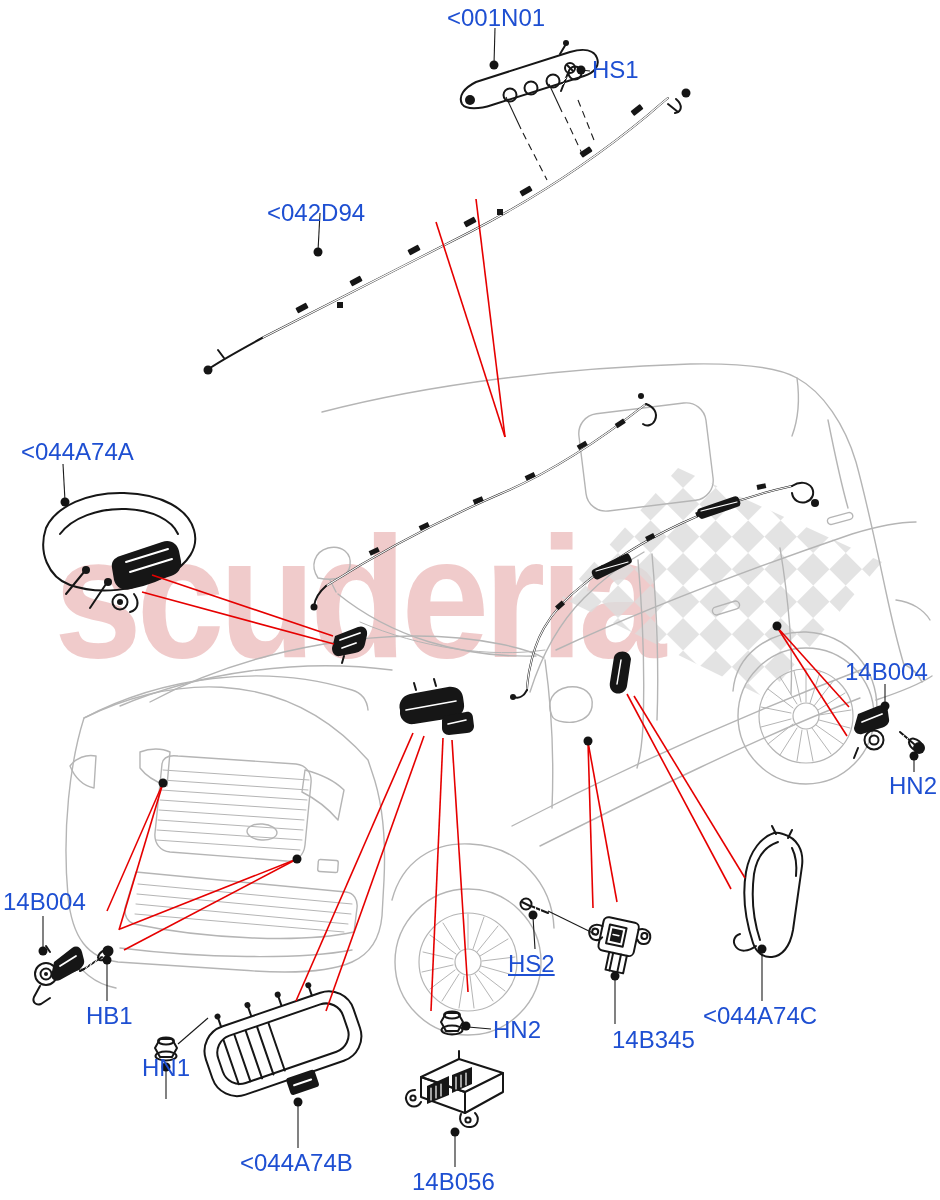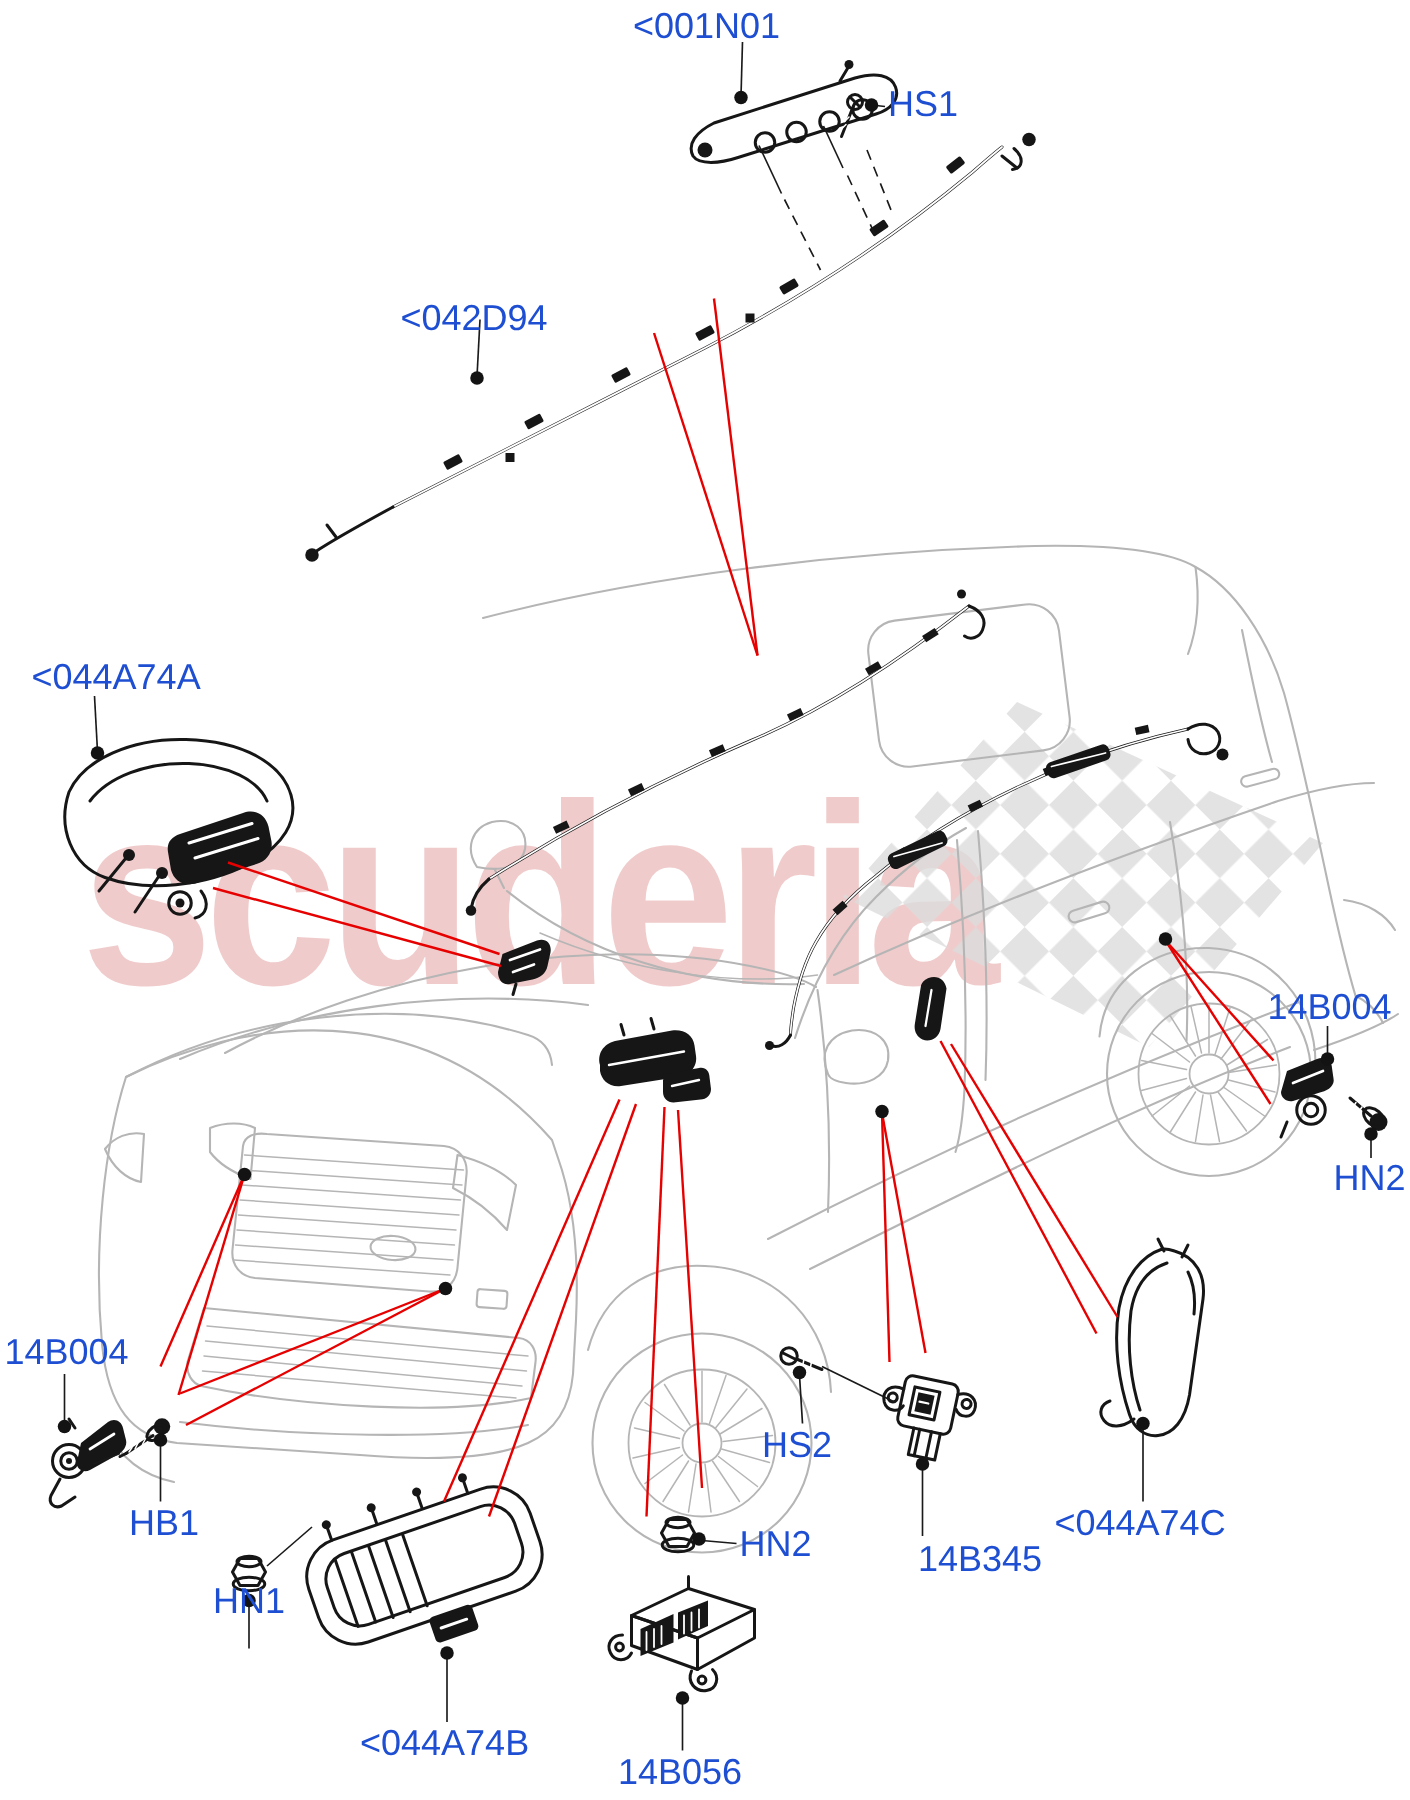--- a/index.html
+++ b/index.html
@@ -449,29 +449,29 @@
         <circle cx="298" cy="1102" r="4.5" class="dot"></circle>
         <circle cx="466" cy="1026" r="4.5" class="dot"></circle>
         <circle cx="455" cy="1132" r="4.5" class="dot"></circle>
         <circle cx="533" cy="915" r="4.5" class="dot"></circle>
         <circle cx="615" cy="976" r="4.5" class="dot"></circle>
         <circle cx="762" cy="949" r="4.5" class="dot"></circle>
       </g>
   </svg>
 
   <div id="labels">
-      <div class="part-label" style="left: 422px; top: 5px;">&lt;001N01</div>
+      <div class="part-label" style="left: 447px; top: 5px;">&lt;001N01</div>
       <div class="part-label" style="left: 592px; top: 57px;">HS1</div>
       <div class="part-label" style="left: 267px; top: 200px;">&lt;042D94</div>
       <div class="part-label" style="left: 21px; top: 439px;">&lt;044A74A</div>
       <div class="part-label" style="left: 845px; top: 659px;">14B004</div>
       <div class="part-label" style="left: 889px; top: 773px;">HN2</div>
       <div class="part-label" style="left: 3px; top: 889px;">14B004</div>
       <div class="part-label" style="left: 86px; top: 1003px;">HB1</div>
       <div class="part-label" style="left: 142px; top: 1055px;">HN1</div>
       <div class="part-label" style="left: 240px; top: 1150px;">&lt;044A74B</div>
       <div class="part-label" style="left: 493px; top: 1017px;">HN2</div>
       <div class="part-label" style="left: 412px; top: 1169px;">14B056</div>
-      <div class="part-label" style="left: 508px; top: 951px;">HS2</div>
+      <div class="part-label" style="left: 508px; top: 951px; text-decoration: underline;">HS2</div>
       <div class="part-label" style="left: 572px; top: 1027px; margin-left: 40px;">14B345</div>
       <div class="part-label" style="left: 703px; top: 1003px;">&lt;044A74C</div>
     </div>
 </div>
 
 </body></html>

